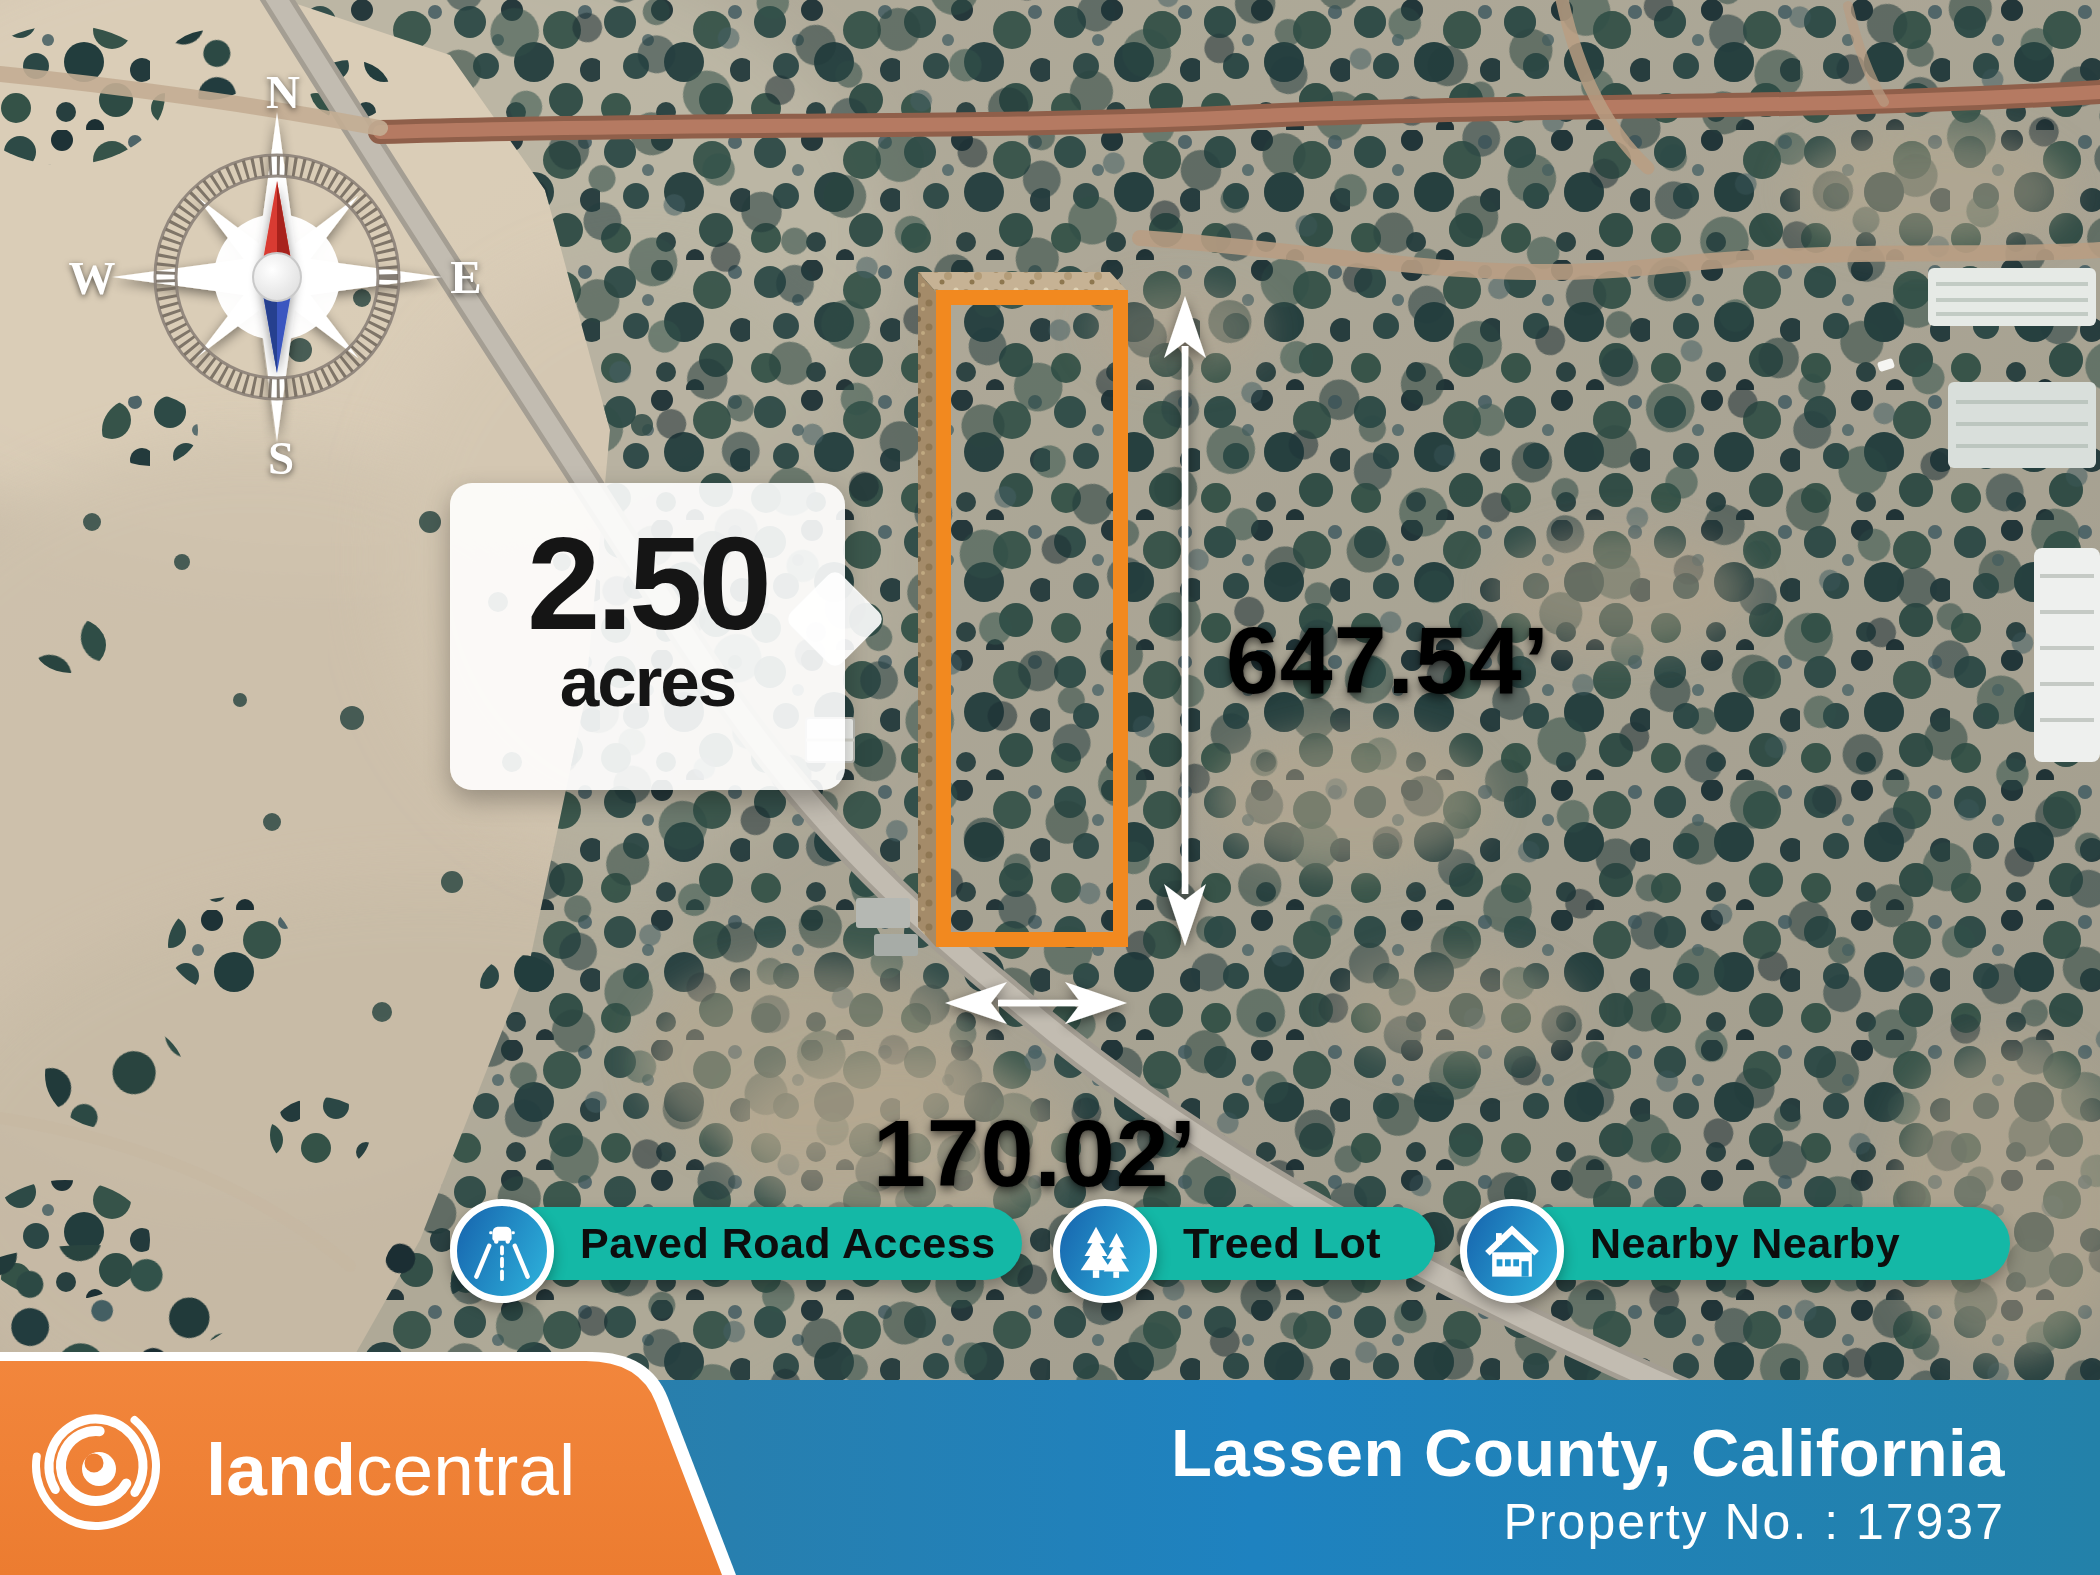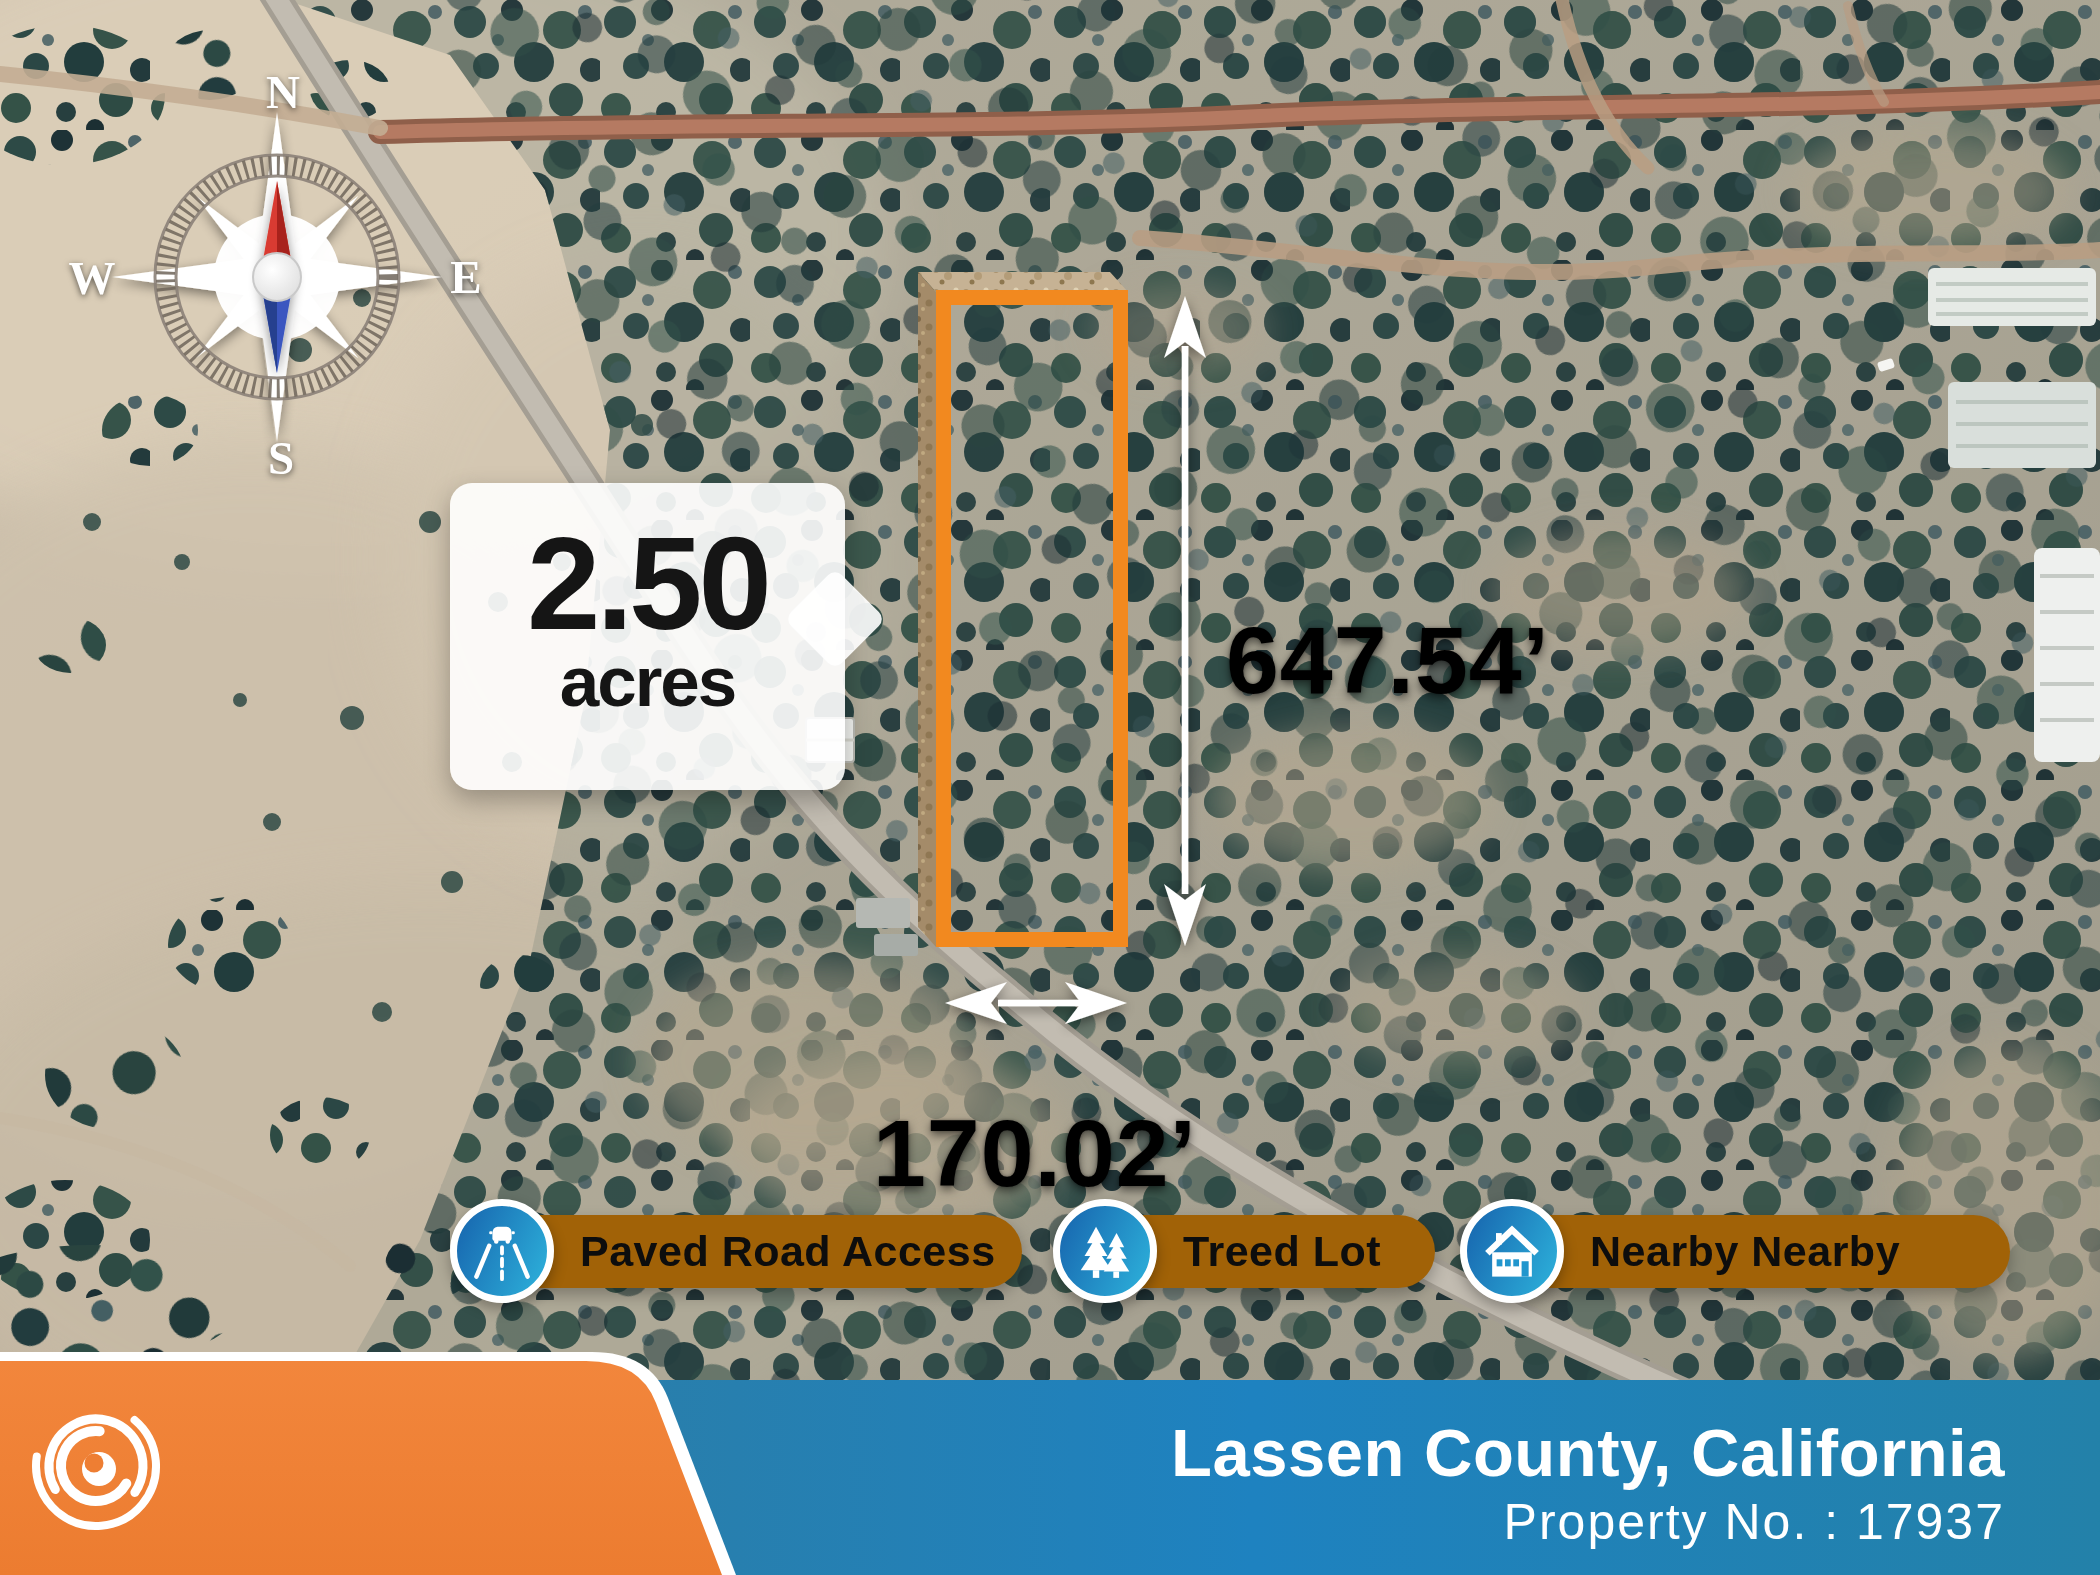--- a/index.html
+++ b/index.html
@@ -24,21 +24,21 @@
   .callout-unit{font-size:71px;font-weight:800;letter-spacing:-2px;color:#151515;line-height:1;margin-top:2px;}
 
   
   .dim-label{position:absolute;color:#000000;font-weight:800;font-size:95px;letter-spacing:1px;
     text-shadow:0 4px 10px rgba(0,0,0,.55),0 0 3px rgba(0,0,0,.35);line-height:1;}
   .dim-height{left:1226px;top:613px;}
   .dim-width{left:860px;top:1106px;width:350px;text-align:center;}
 
   
   .badge{position:absolute;top:1199px;height:104px;}
-  .badge-pill{position:absolute;left:52px;top:16px;height:73px;border-radius:37px;background:#a16207;
+  .badge-pill{position:absolute;left:52px;top:8px;height:73px;border-radius:37px;background:#14b8a6;
     box-shadow:0 7px 16px rgba(0,0,0,.28);display:flex;align-items:center;
     padding-left:78px;box-sizing:border-box;}
   .badge-label{font-size:43px;font-weight:800;color:#0d0d0d;letter-spacing:.5px;white-space:nowrap;}
   .badge-circle{position:absolute;left:0;top:0;width:104px;height:104px;border-radius:50%;
     border:7px solid #fff;box-sizing:border-box;background:linear-gradient(115deg,#1a6fb4 15%,#2aa7d5 85%);
     box-shadow:0 6px 14px rgba(0,0,0,.3);display:flex;align-items:center;justify-content:center;}
   .badge-circle svg{width:64px;height:64px;display:block;}
 
   
   .brand-text{position:absolute;left:206px;top:1428px;font-size:73px;color:#fff;letter-spacing:0;}
@@ -329,16 +329,19 @@
         <g fill="#2196cd">
           <rect x="26" y="63" width="9" height="11"></rect>
             <rect x="39" y="63" width="9" height="11"></rect>
           <rect x="52" y="63" width="9" height="11"></rect>
             <rect x="65" y="66" width="11" height="24"></rect>
         </g>
       </svg>
     </div>
   </div>
 
+  <div class="brand-text">
+    <span class="brand-bold">land</span><span class="brand-light">central</span>
+  </div>
   <div class="footer-location">Lassen County, California</div>
   <div class="footer-propno">Property No. : 17937</div>
 
 </div>
 
 </body></html>

